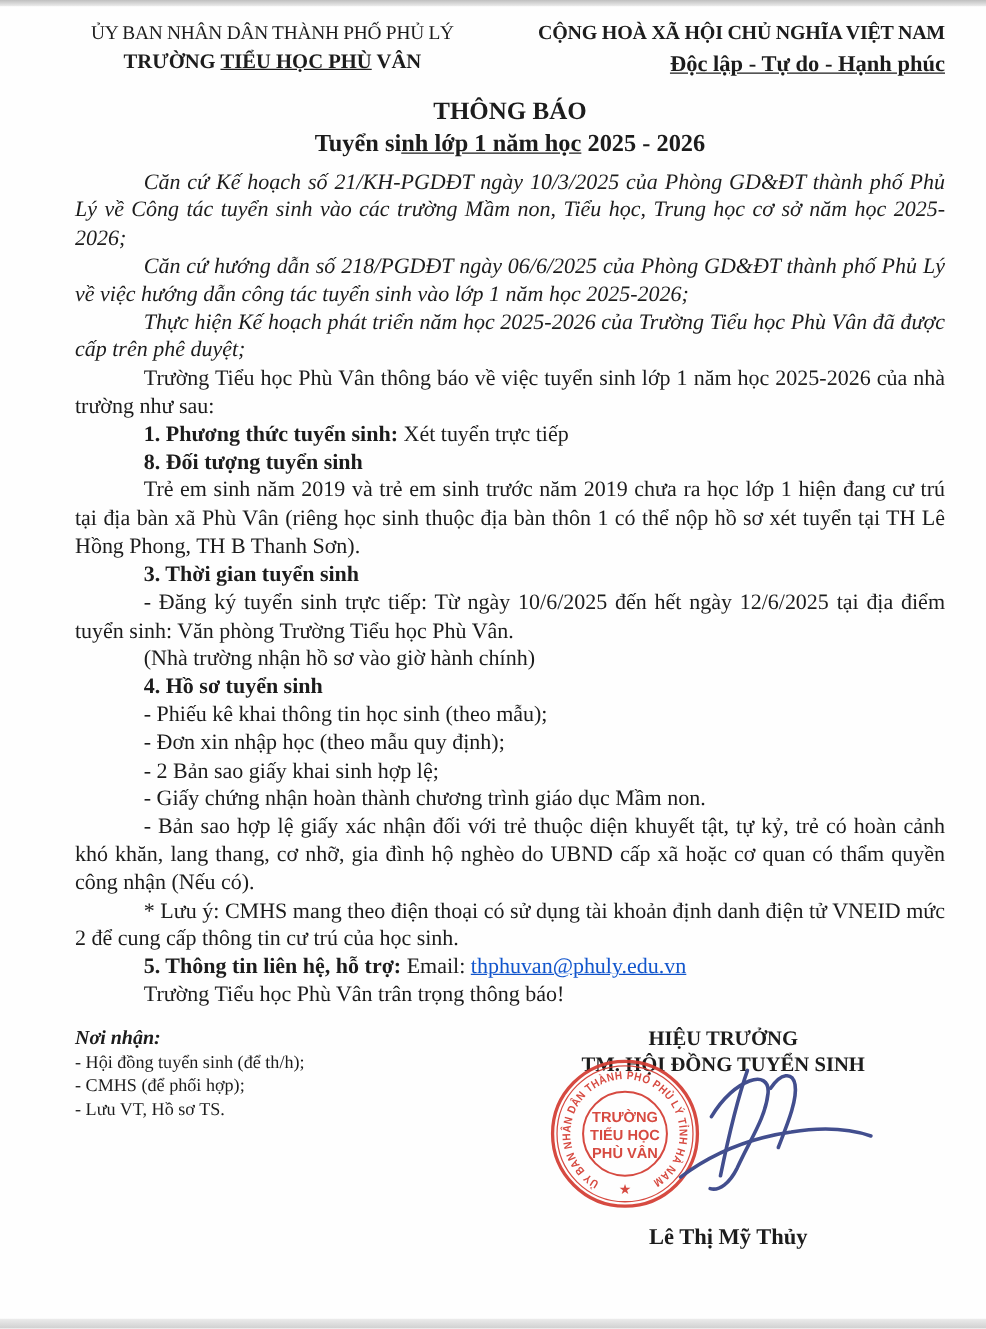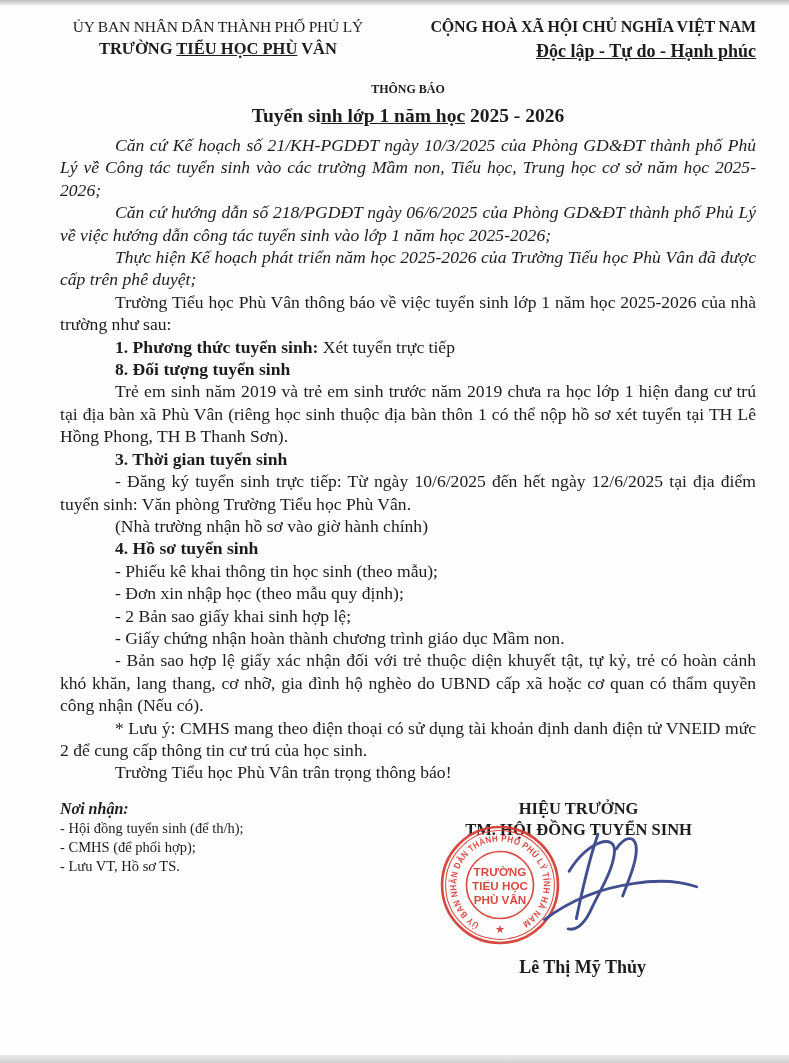--- a/index.html
+++ b/index.html
@@ -25,21 +25,21 @@
   .header-left .org{font-size:15.5px;line-height:21px;letter-spacing:-0.2px;}
   .header-left .school{font-size:16.5px;line-height:23px;font-weight:bold;}
   .header-right{width:53%;text-align:right;}
   .header-right .national{font-size:16px;line-height:22px;font-weight:bold;letter-spacing:-0.2px;}
   .header-right .motto{font-size:18px;line-height:26px;font-weight:bold;text-decoration:underline;}
   .meta-row{display:flex;margin-top:16px;}
   .doc-number{width:47%;font-size:17px;padding-left:45px;box-sizing:border-box;}
   .dateline{width:53%;text-align:center;font-size:17.5px;font-style:italic;}
   
   .title{text-align:center;margin-top:12px;}
-  .title .t1{font-size:12px;font-weight:bold;line-height:26px;}
+  .title .t1{font-size:20px;font-weight:bold;line-height:26px;}
   .title .t2{font-size:19.5px;font-weight:bold;line-height:27px;}
   
   .doc-body{margin-top:5px;font-size:17.6px;line-height:22.4px;text-align:justify;}
   .doc-body p.para{margin:0;text-indent:55px;}
   .doc-body a{color:#1155cc;text-decoration:underline;}
   
   .footer{display:flex;margin-top:14px;position:relative;height:186px;}
   .recipients{width:45%;}
   .recipients-title{font-size:16px;font-weight:bold;font-style:italic;line-height:21px;}
   .recipient-item{font-size:14.5px;line-height:19px;}
@@ -90,20 +90,21 @@
         <p class="para"><span class="b">3. Thời gian tuyển sinh</span></p>
         <p class="para"><span>- Đăng ký tuyển sinh trực tiếp: Từ ngày 10/6/2025 đến hết ngày 12/6/2025 tại địa điểm tuyển sinh: Văn phòng Trường Tiểu học Phù Vân.</span></p>
         <p class="para"><span>(Nhà trường nhận hồ sơ vào giờ hành chính)</span></p>
         <p class="para"><span class="b">4. Hồ sơ tuyển sinh</span></p>
         <p class="para"><span>- Phiếu kê khai thông tin học sinh (theo mẫu);</span></p>
         <p class="para"><span>- Đơn xin nhập học (theo mẫu quy định);</span></p>
         <p class="para"><span>- 2 Bản sao giấy khai sinh hợp lệ;</span></p>
         <p class="para"><span>- Giấy chứng nhận hoàn thành chương trình giáo dục Mầm non.</span></p>
         <p class="para"><span>- Bản sao hợp lệ giấy xác nhận đối với trẻ thuộc diện khuyết tật, tự kỷ, trẻ có hoàn cảnh khó khăn, lang thang, cơ nhỡ, gia đình hộ nghèo do UBND cấp xã hoặc cơ quan có thẩm quyền công nhận (Nếu có).</span></p>
         <p class="para"><span>* Lưu ý: CMHS mang theo điện thoại có sử dụng tài khoản định danh điện tử VNEID mức 2 để cung cấp thông tin cư trú của học sinh.</span></p>
+        <p class="para"><span class="b">5. Thông tin liên hệ, hỗ trợ: </span><span>Email: </span><a href="#">thphuvan@phuly.edu.vn</a></p>
         <p class="para"><span>Trường Tiểu học Phù Vân trân trọng thông báo!</span></p>
       </div>
 
     <div class="footer">
       <div class="recipients">
         <div class="recipients-title">Nơi nhận:</div>
         <div>
             <div class="recipient-item">- Hội đồng tuyển sinh (để th/h);</div>
             <div class="recipient-item">- CMHS (để phối hợp);</div>
             <div class="recipient-item">- Lưu VT, Hồ sơ TS.</div>

